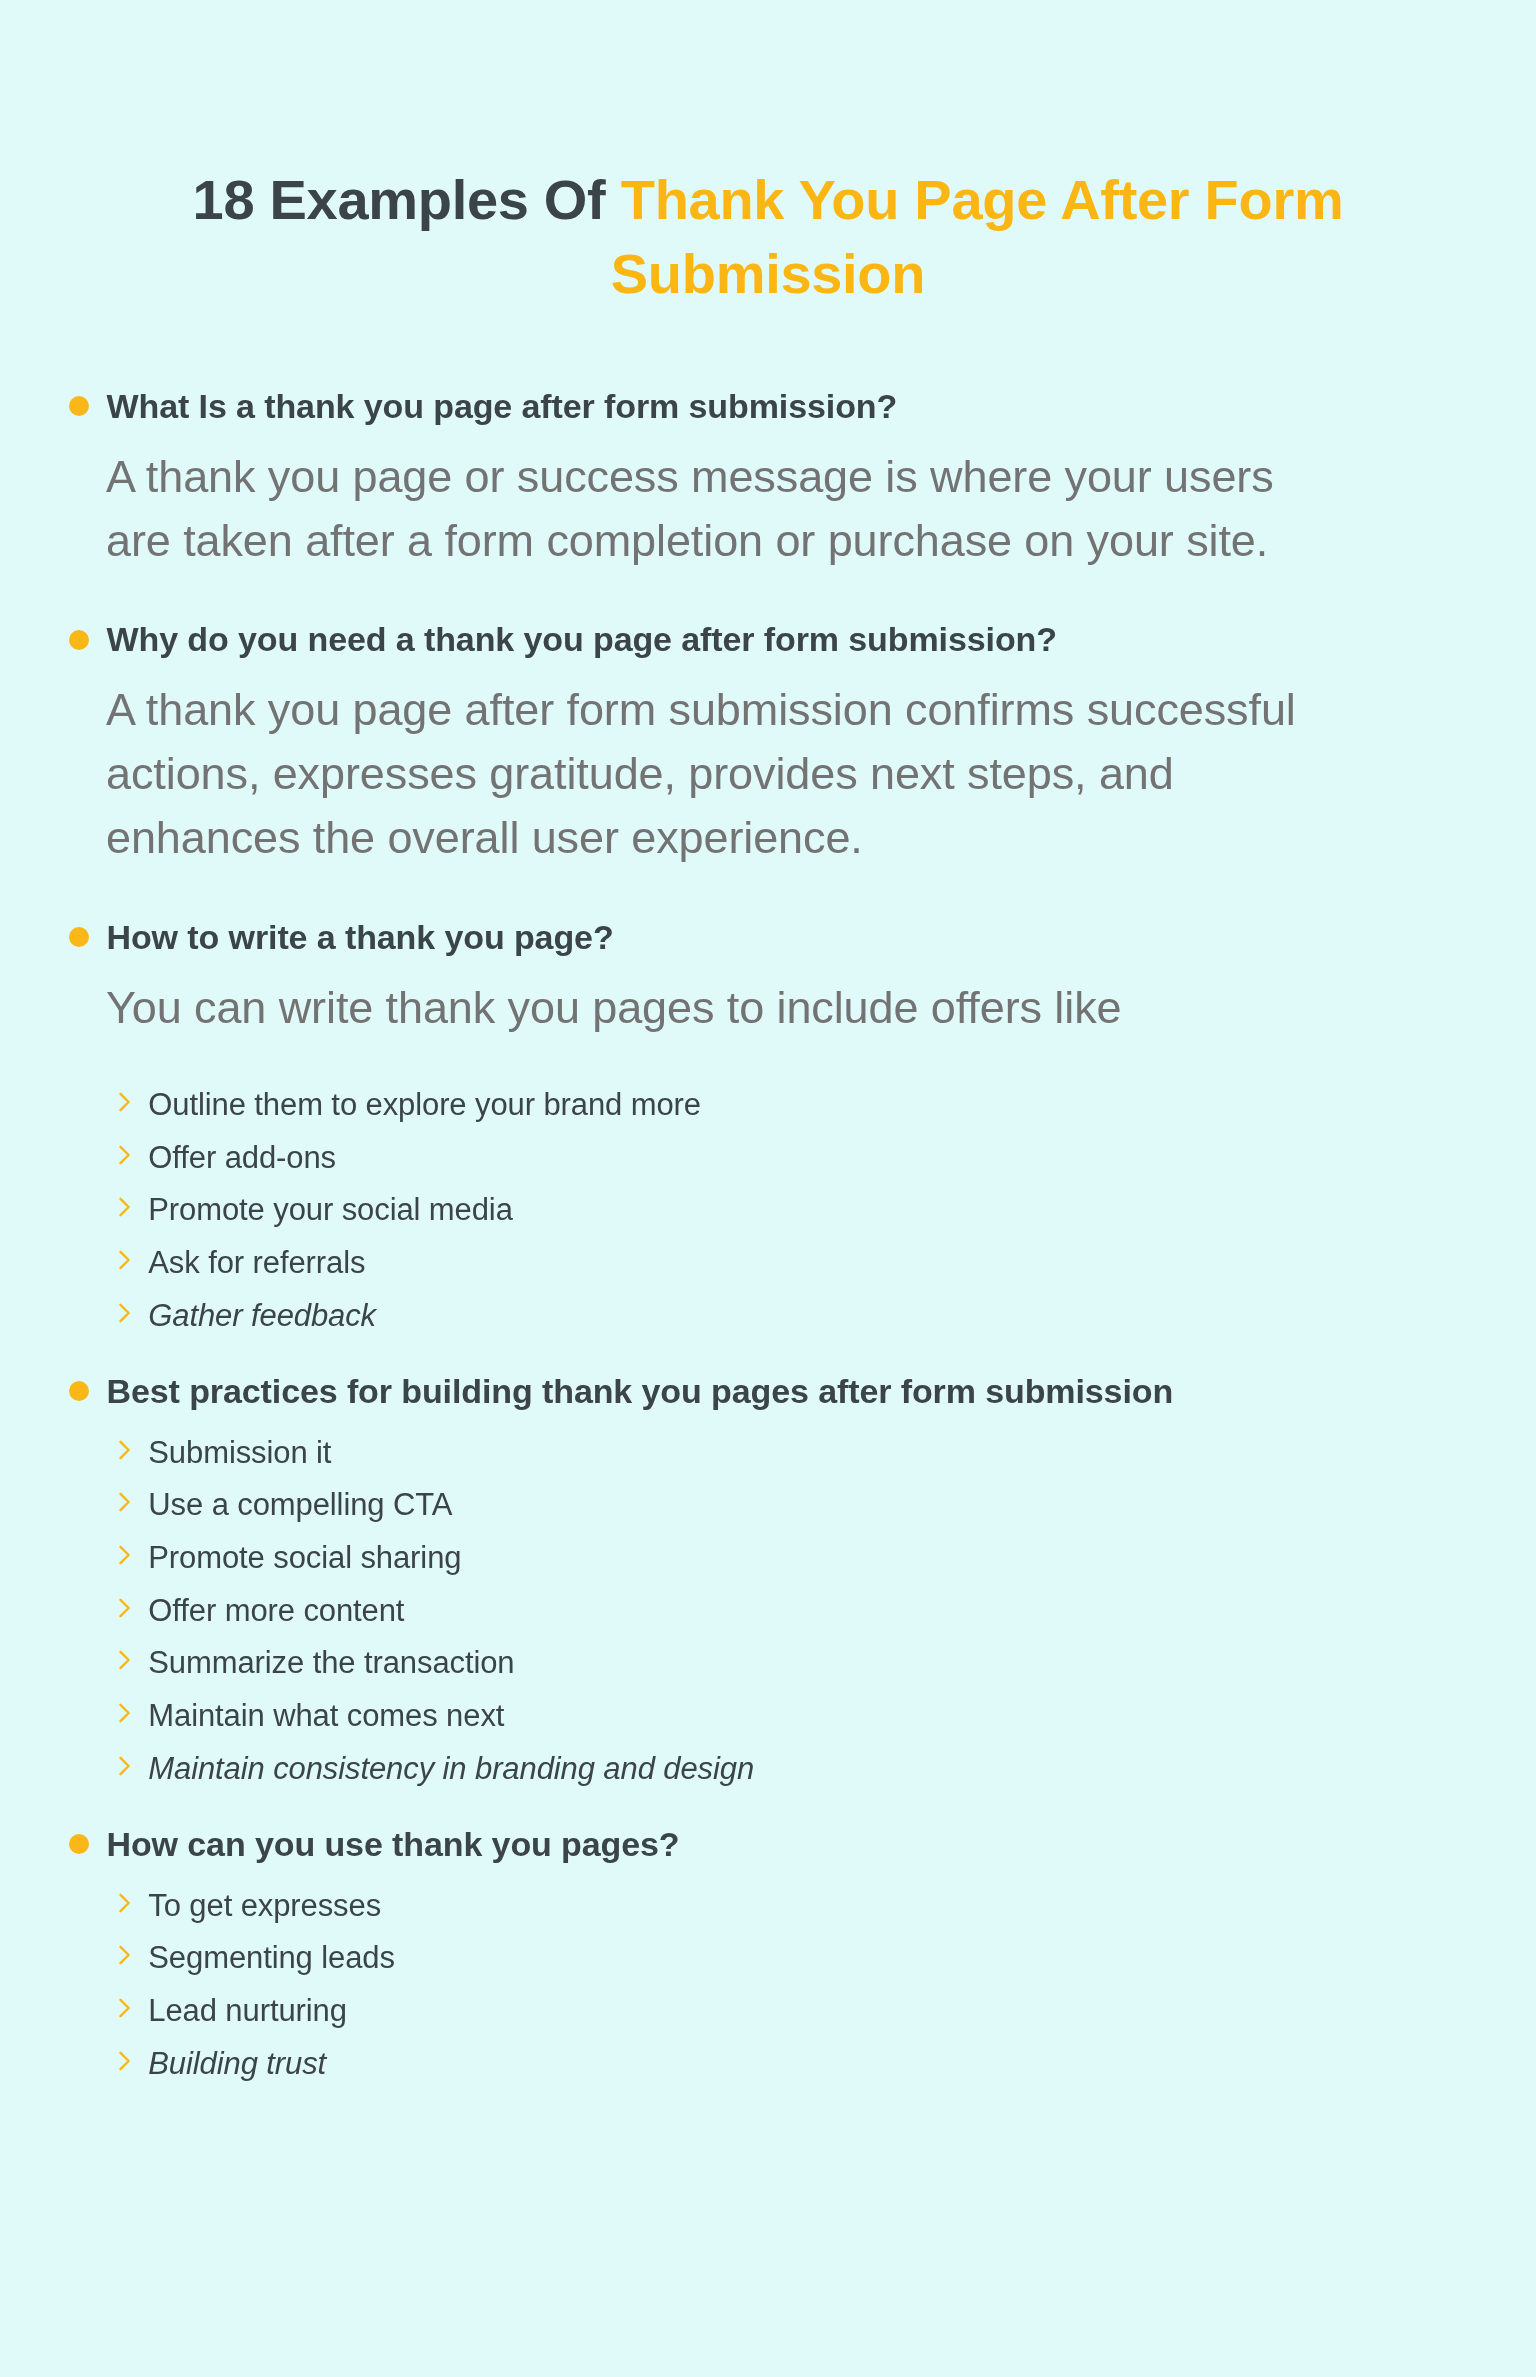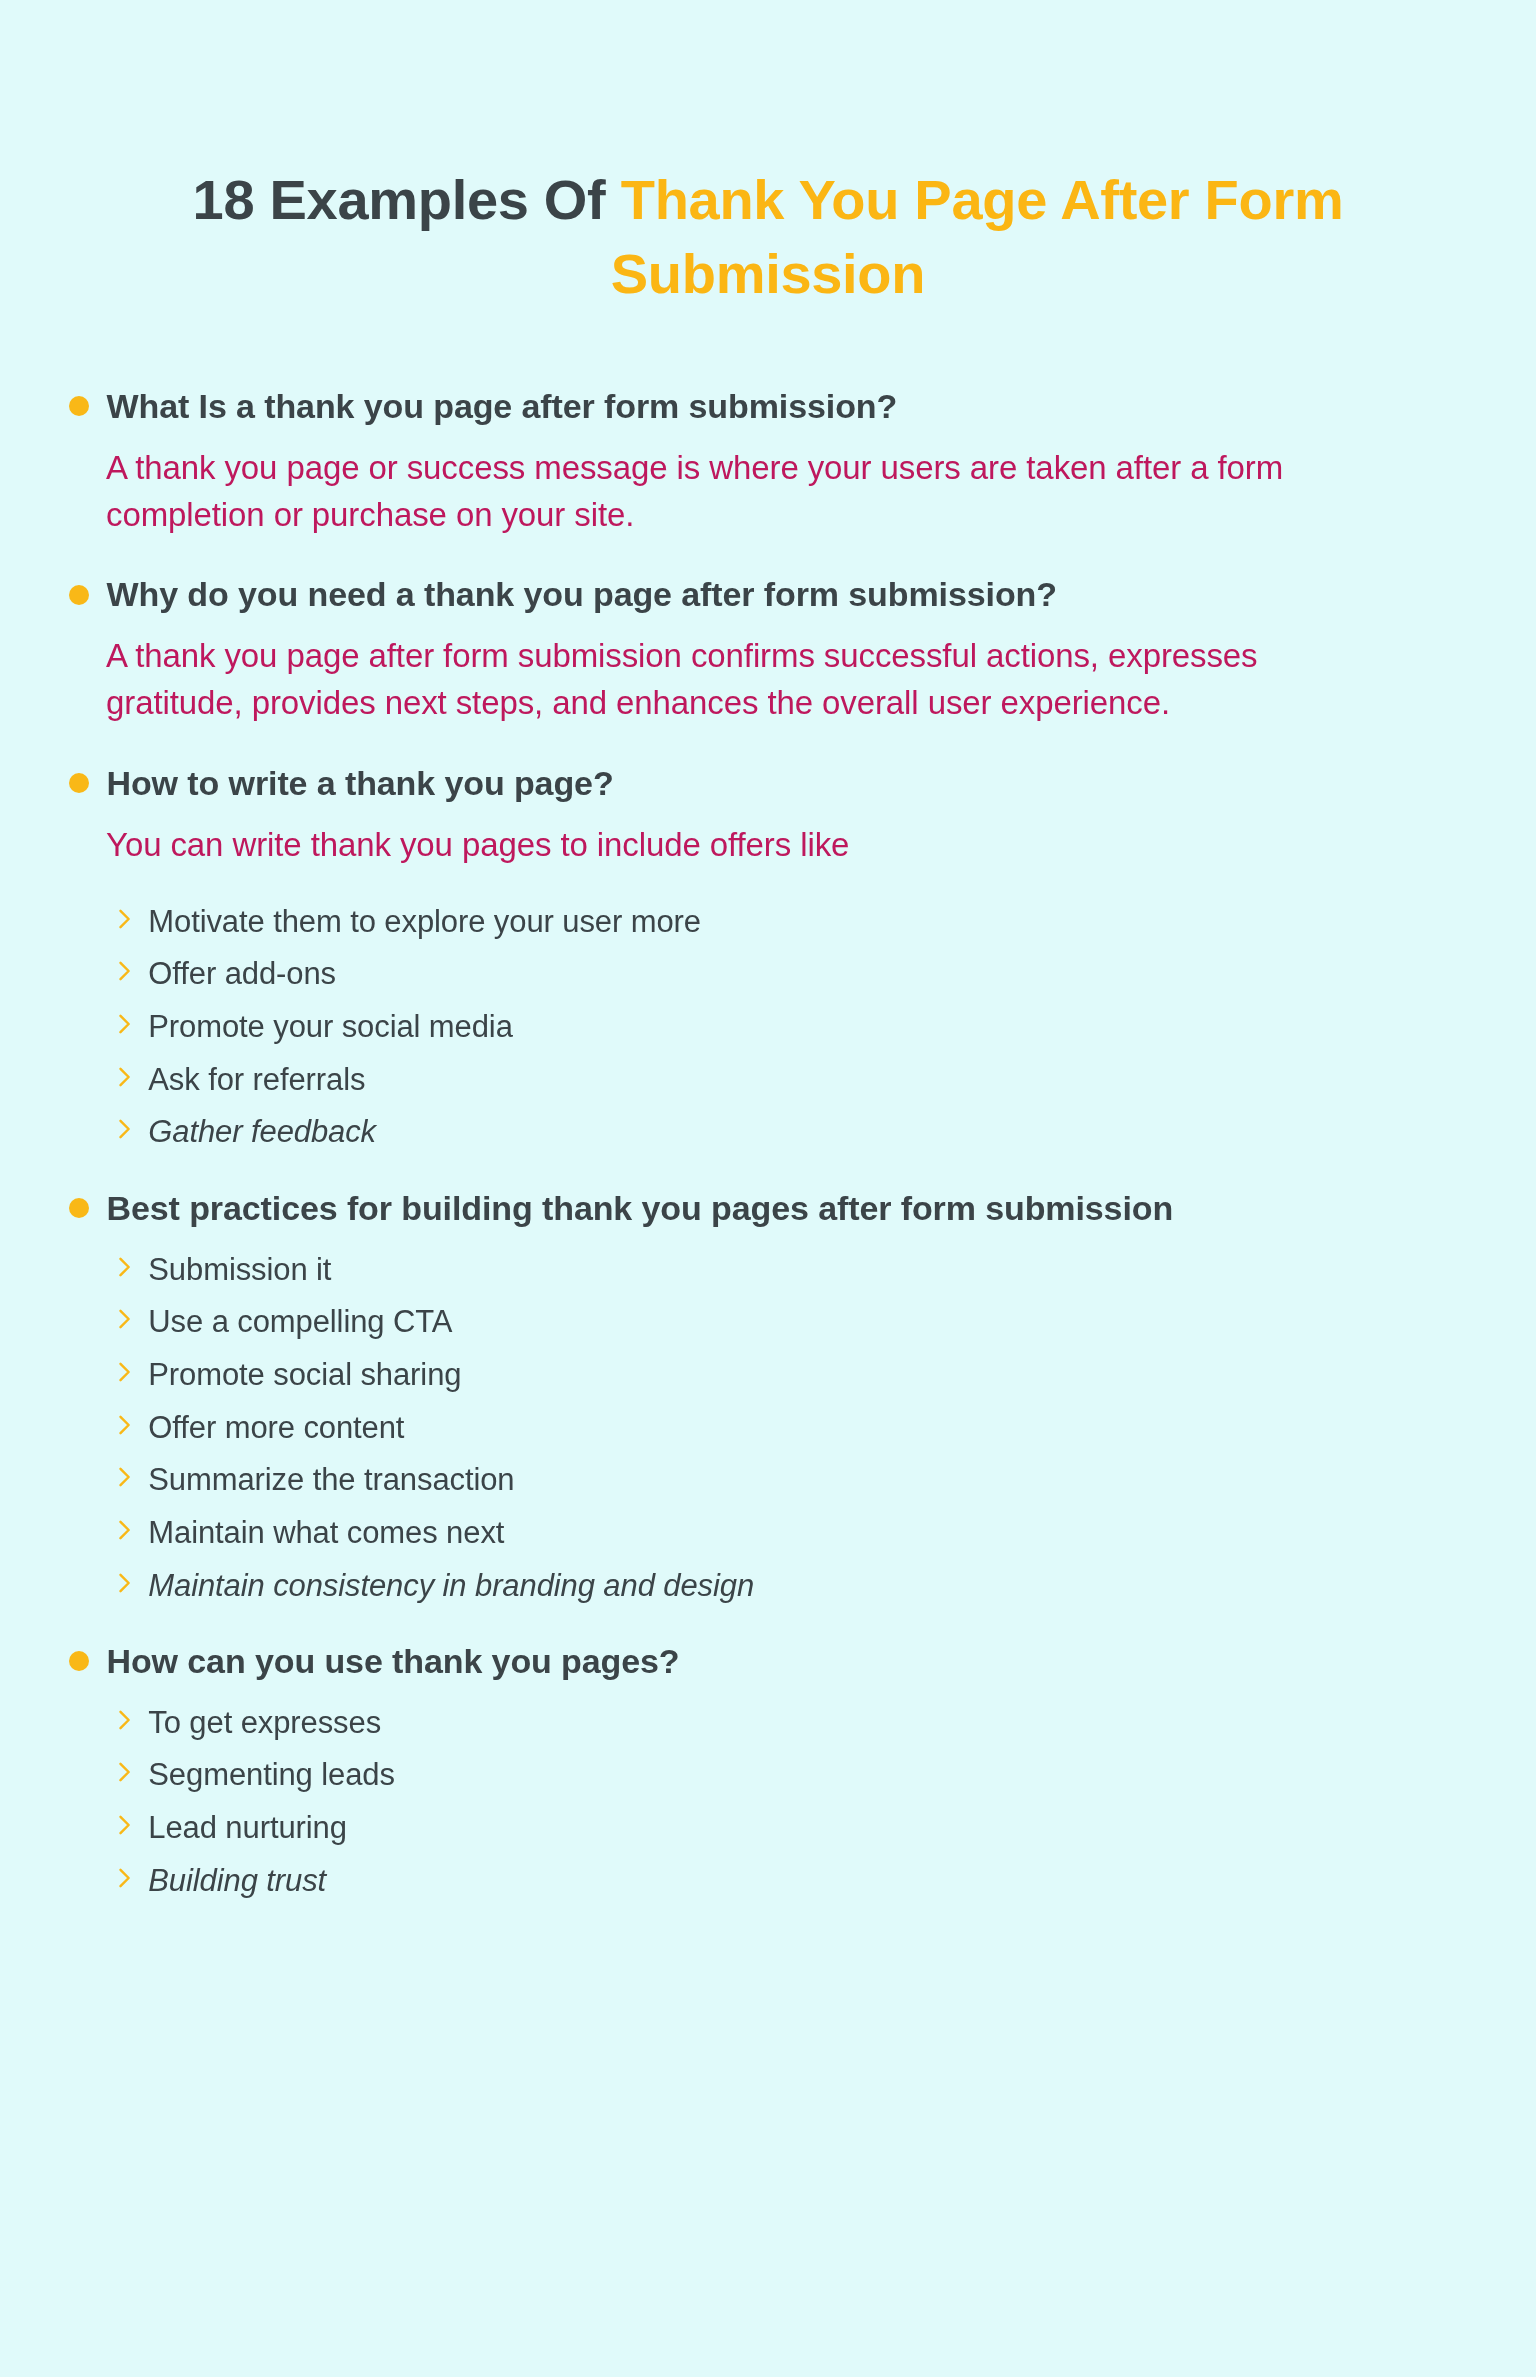--- a/index.html
+++ b/index.html
@@ -77,24 +77,24 @@
     font-weight: 700;
     line-height: 1.35;
     color: #3B4448;
     letter-spacing: -0.1px;
   }
 
   
   .para {
     margin-top: 15px;
     margin-left: 37px;
-    font-size: 33px;
+    font-size: 45px;
     font-weight: 400;
     line-height: 1.42;
-    color: #be185d;
+    color: #737373;
     max-width: 1230px;
     letter-spacing: -0.1px;
   }
 
   
   .sublist {
     list-style: none;
     margin: 17.5px 0 0 0;
     padding: 0 0 0 48px;
   }
@@ -161,21 +161,21 @@
           <div class="sec-title">How to write a thank you page?</div>
         </div>
         <p class="para">You can write thank you pages to include offers like</p>
         <ul class="sublist">
           <li>
             <span class="chev">
               <svg viewBox="0 0 28 34" xmlns="http://www.w3.org/2000/svg" aria-hidden="true">
                 <path d="M6 3 L20 17 L6 31" fill="none" stroke="#F9B817" stroke-width="4.2" stroke-linecap="round" stroke-linejoin="round"></path>
               </svg>
             </span>
-            <span class="sub-text">Motivate them to explore your user more</span>
+            <span class="sub-text">Outline them to explore your brand more</span>
           </li>
           <li>
             <span class="chev">
               <svg viewBox="0 0 28 34" xmlns="http://www.w3.org/2000/svg" aria-hidden="true">
                 <path d="M6 3 L20 17 L6 31" fill="none" stroke="#F9B817" stroke-width="4.2" stroke-linecap="round" stroke-linejoin="round"></path>
               </svg>
             </span>
             <span class="sub-text">Offer add-ons</span>
           </li>
           <li>

